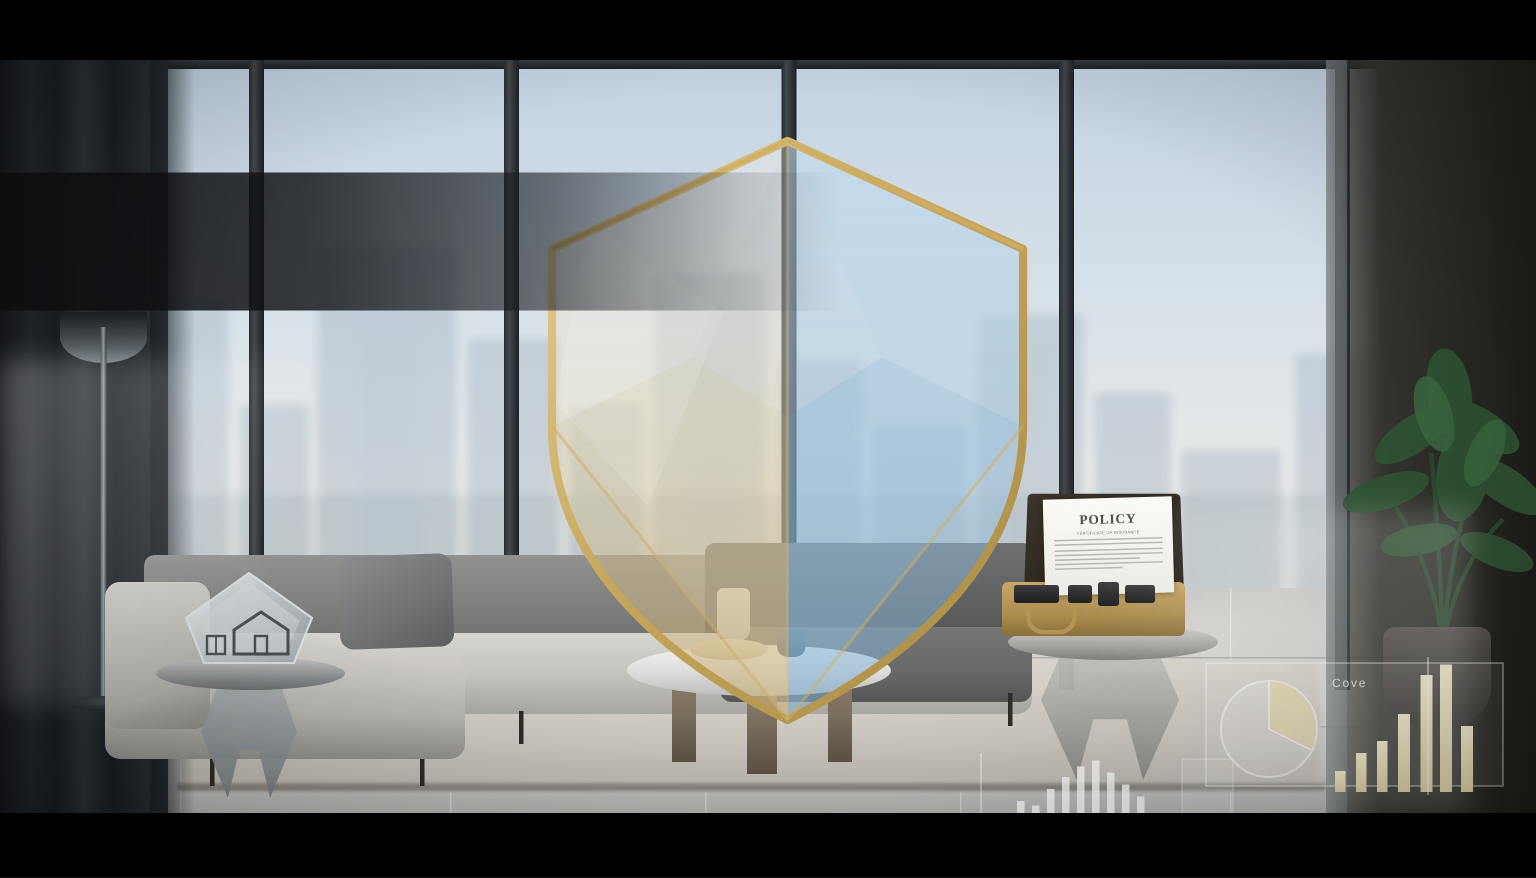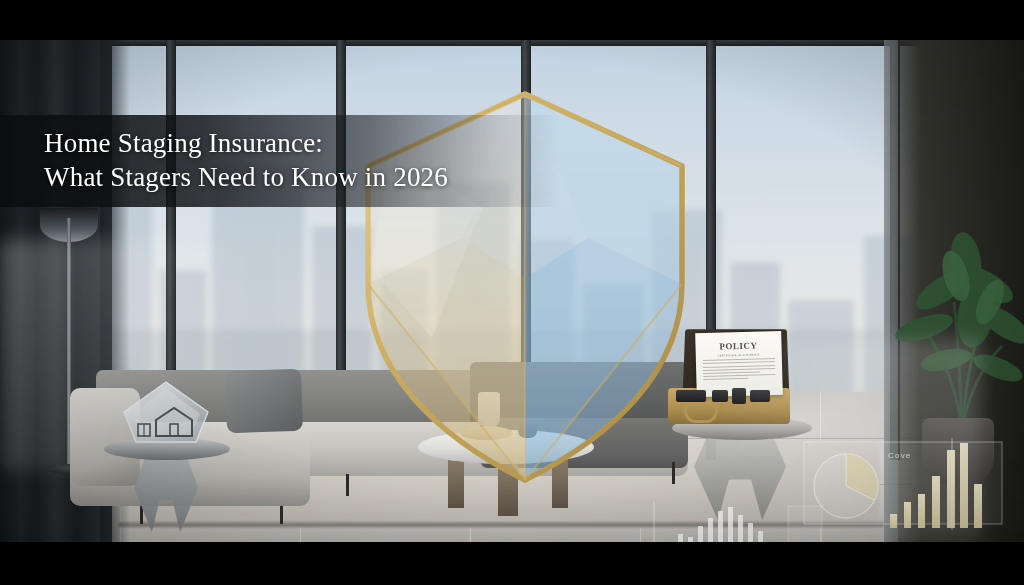--- a/index.html
+++ b/index.html
@@ -739,21 +739,17 @@
         <rect x="130" y="46" width="5" height="11"></rect>
       </g>
       <line x1="6" y1="0" x2="6" y2="57" stroke="rgba(255,255,255,.5)" stroke-width="1"></line>
       <line x1="6" y1="57" x2="172" y2="57" stroke="rgba(255,255,255,.35)" stroke-width="1"></line>
       <rect x="140" y="4" width="34" height="50" fill="rgba(255,255,255,.10)" stroke="rgba(255,255,255,.3)" stroke-width="1"></rect>
     </svg>
 
     <div class="vignette"></div>
 
     <div class="title-band"></div>
-    <div class="title-text">
-      <span class="title-line">Home Staging Insurance:</span>
-      <span class="title-line">What Stagers Need to Know in 2026</span>
-    </div>
   </div>
 
   <div class="bar-top"></div>
   <div class="bar-bottom"></div>
 </div>
 
 </body></html>

